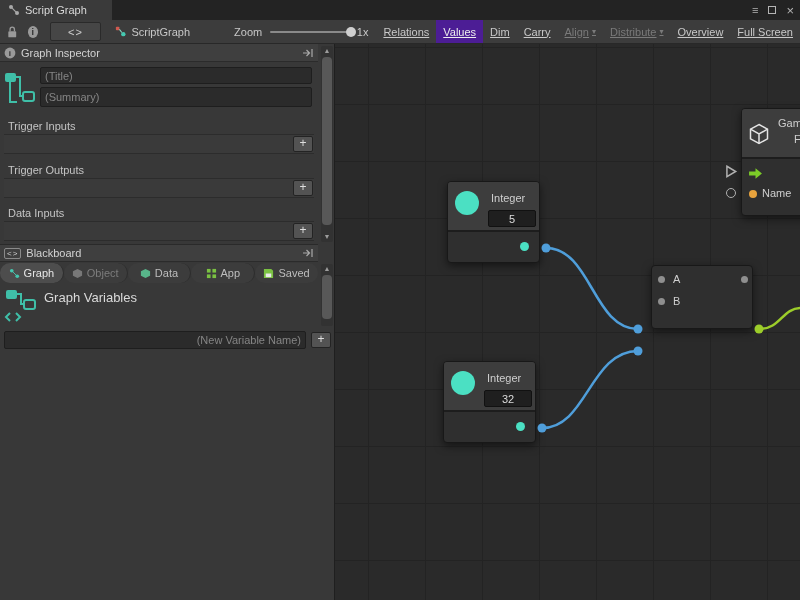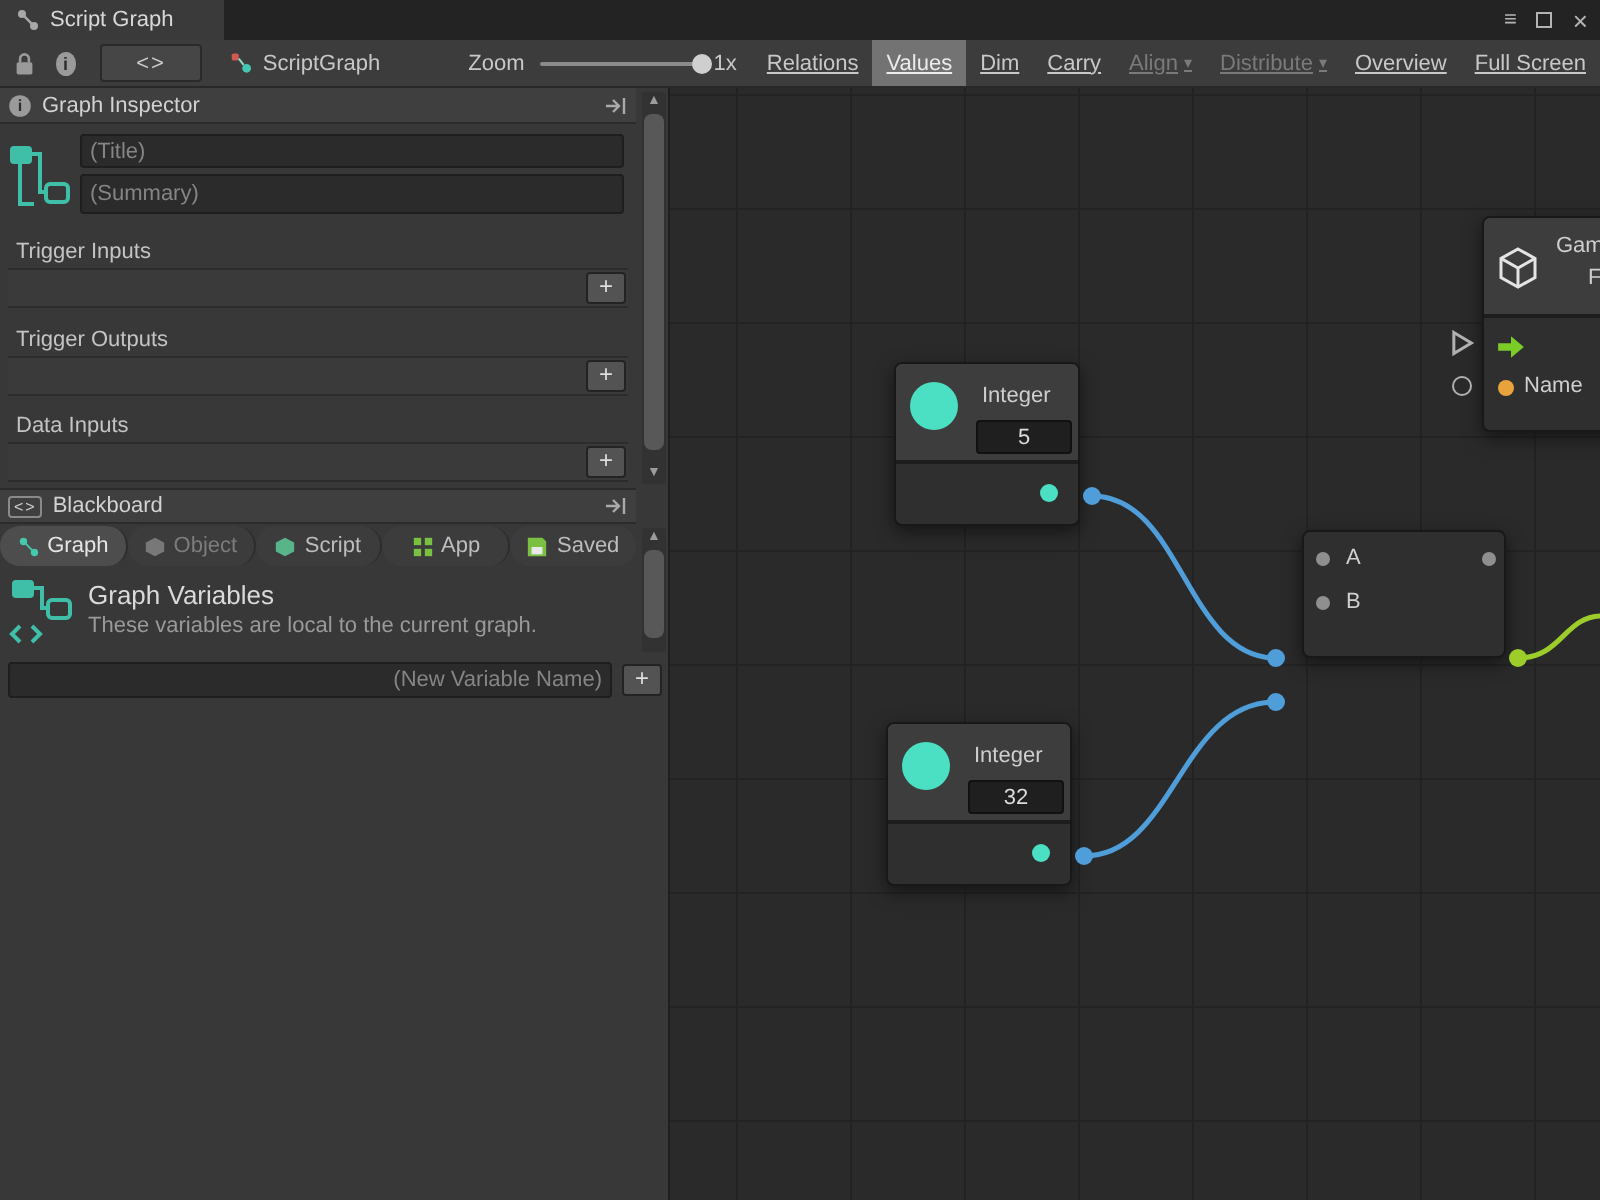--- a/index.html
+++ b/index.html
@@ -17,21 +17,21 @@
   .titlebar { position:absolute; left:0; top:0; width:800px; height:20px; background:#232323; }
   .doc-tab { position:absolute; left:0; top:0; height:20px; width:112px; background:#3a3a3a;
              display:flex; align-items:center; gap:5px; padding:0 8px; color:#d8d8d8; }
   .win-controls { position:absolute; right:6px; top:0; height:20px; display:flex; align-items:center; gap:10px; color:#b4b4b4; }
   .win-square { width:8px; height:8px; border:1px solid #b4b4b4; display:inline-block; }
 
   
   .toolbar { position:absolute; left:0; top:20px; width:800px; height:24px; background:#3c3c3c;
              border-bottom:1px solid #282828; display:flex; align-items:center; color:#c8c8c8; }
   .tbtn { height:23px; display:flex; align-items:center; padding:0 7px; white-space:nowrap;text-decoration:underline; }
-  .tbtn.sel { background:#737373; color:#ececec; }
+  .tbtn.sel { background:#4c1d95; color:#ececec; }
   .tbtn.dis { color:#7a7a7a; }
   .caret { font-size:8px; margin-left:3px; }
   .code-btn { margin-left:12px; width:58px; height:19px; background:#464646; border:1px solid #2a2a2a; border-radius:2px;
               display:flex; align-items:center; justify-content:center; color:#cfcfcf; letter-spacing:1px; }
   .zoom-track { position:relative; width:92px; height:2px; background:#8a8a8a; border-radius:1px; margin-left:8px; }
   .zoom-knob { position:absolute; left:76px; top:-4px; width:10px; height:10px; border-radius:50%; background:#cfcfcf; }
   .info-badge { width:12px; height:12px; border-radius:50%; background:#9a9a9a; color:#2e2e2e;
                 font-size:9px; font-weight:bold; text-align:center; line-height:12px; display:inline-block; }
 
   
@@ -190,21 +190,21 @@
     <div class="bb-tab dis">
       <svg width="11" height="11" viewBox="0 0 12 12">
         <path d="M6 1 L11 3.5 V8.5 L6 11 L1 8.5 V3.5 Z" fill="#787878"></path>
         </svg>
       <span>Object</span>
     </div>
     <div class="bb-tab">
       <svg width="11" height="11" viewBox="0 0 12 12">
         <path d="M6 1 L11 3.5 V8.5 L6 11 L1 8.5 V3.5 Z" fill="#58b58a"></path>
         </svg>
-      <span>Script</span>
+      <span>Data</span>
     </div>
     <div class="bb-tab">
       <svg width="11" height="11" viewBox="0 0 12 12">
         <rect x="1" y="1" width="4" height="4" fill="#7ac142"></rect>
           <rect x="7" y="1" width="4" height="4" fill="#7ac142"></rect>
         <rect x="1" y="7" width="4" height="4" fill="#7ac142"></rect>
           <rect x="7" y="7" width="4" height="4" fill="#7ac142"></rect>
         </svg>
       <span>App</span>
     </div>
@@ -217,21 +217,20 @@
     </div>
   </div>
 
   <svg class="abs" style="left:4px;top:243px" width="34" height="38" viewBox="0 0 34 38">
     <rect x="2" y="3" width="11" height="9" rx="2" fill="#3fbfa8"></rect>
     <rect x="20" y="13" width="11" height="9" rx="2" fill="none" stroke="#3fbfa8" stroke-width="2"></rect>
     <path d="M13 7 H17 V17 H20" stroke="#3fbfa8" stroke-width="2" fill="none"></path>
     <path d="M6 26 L2 30 L6 34 M12 26 L16 30 L12 34" stroke="#3fbfa8" stroke-width="2" fill="none"></path>
   </svg>
   <span class="bb-heading">Graph Variables</span>
-  <span class="bb-desc">These variables are local to the current graph.</span>
 
   <input class="field" style="left: 4px; top: 287px; width: 302px; height: 18px; text-align: right; padding-left: 40px;" placeholder="(New Variable Name)">
   <div class="plus-btn" style="left:311px;top:288px">+</div>
 
   <div class="scrollbar" style="top:220px;height:62px">
     <span class="sb-arrow" style="top:0">▲</span>
     <span class="sb-thumb" style="top:11px;height:44px"></span>
   </div>
 </div>
 

